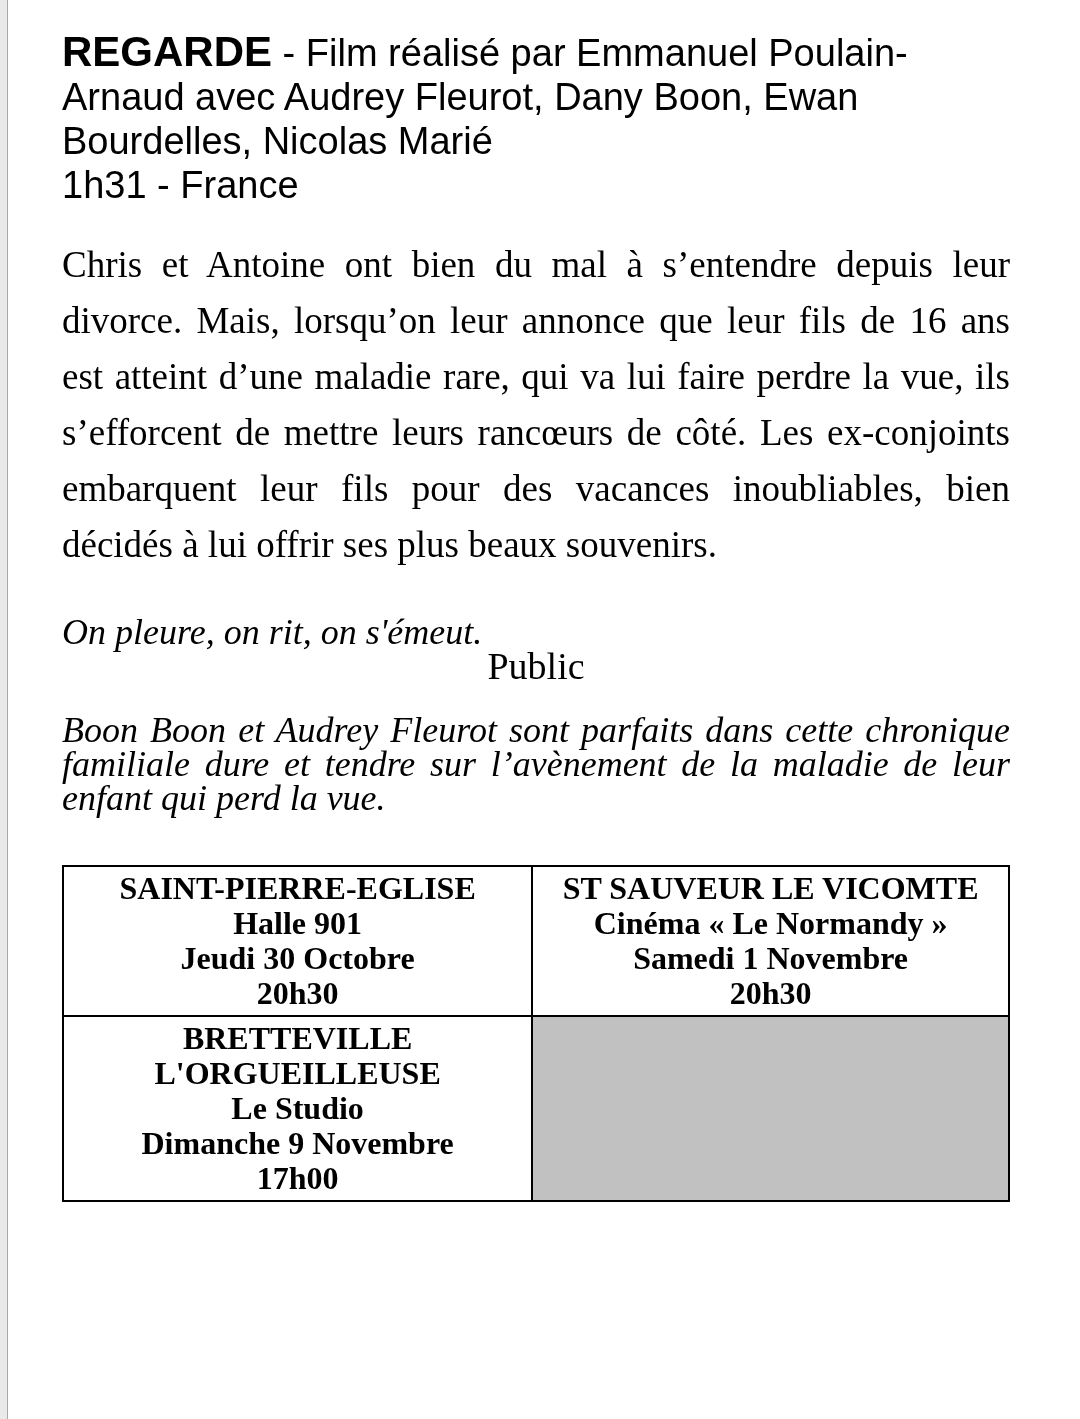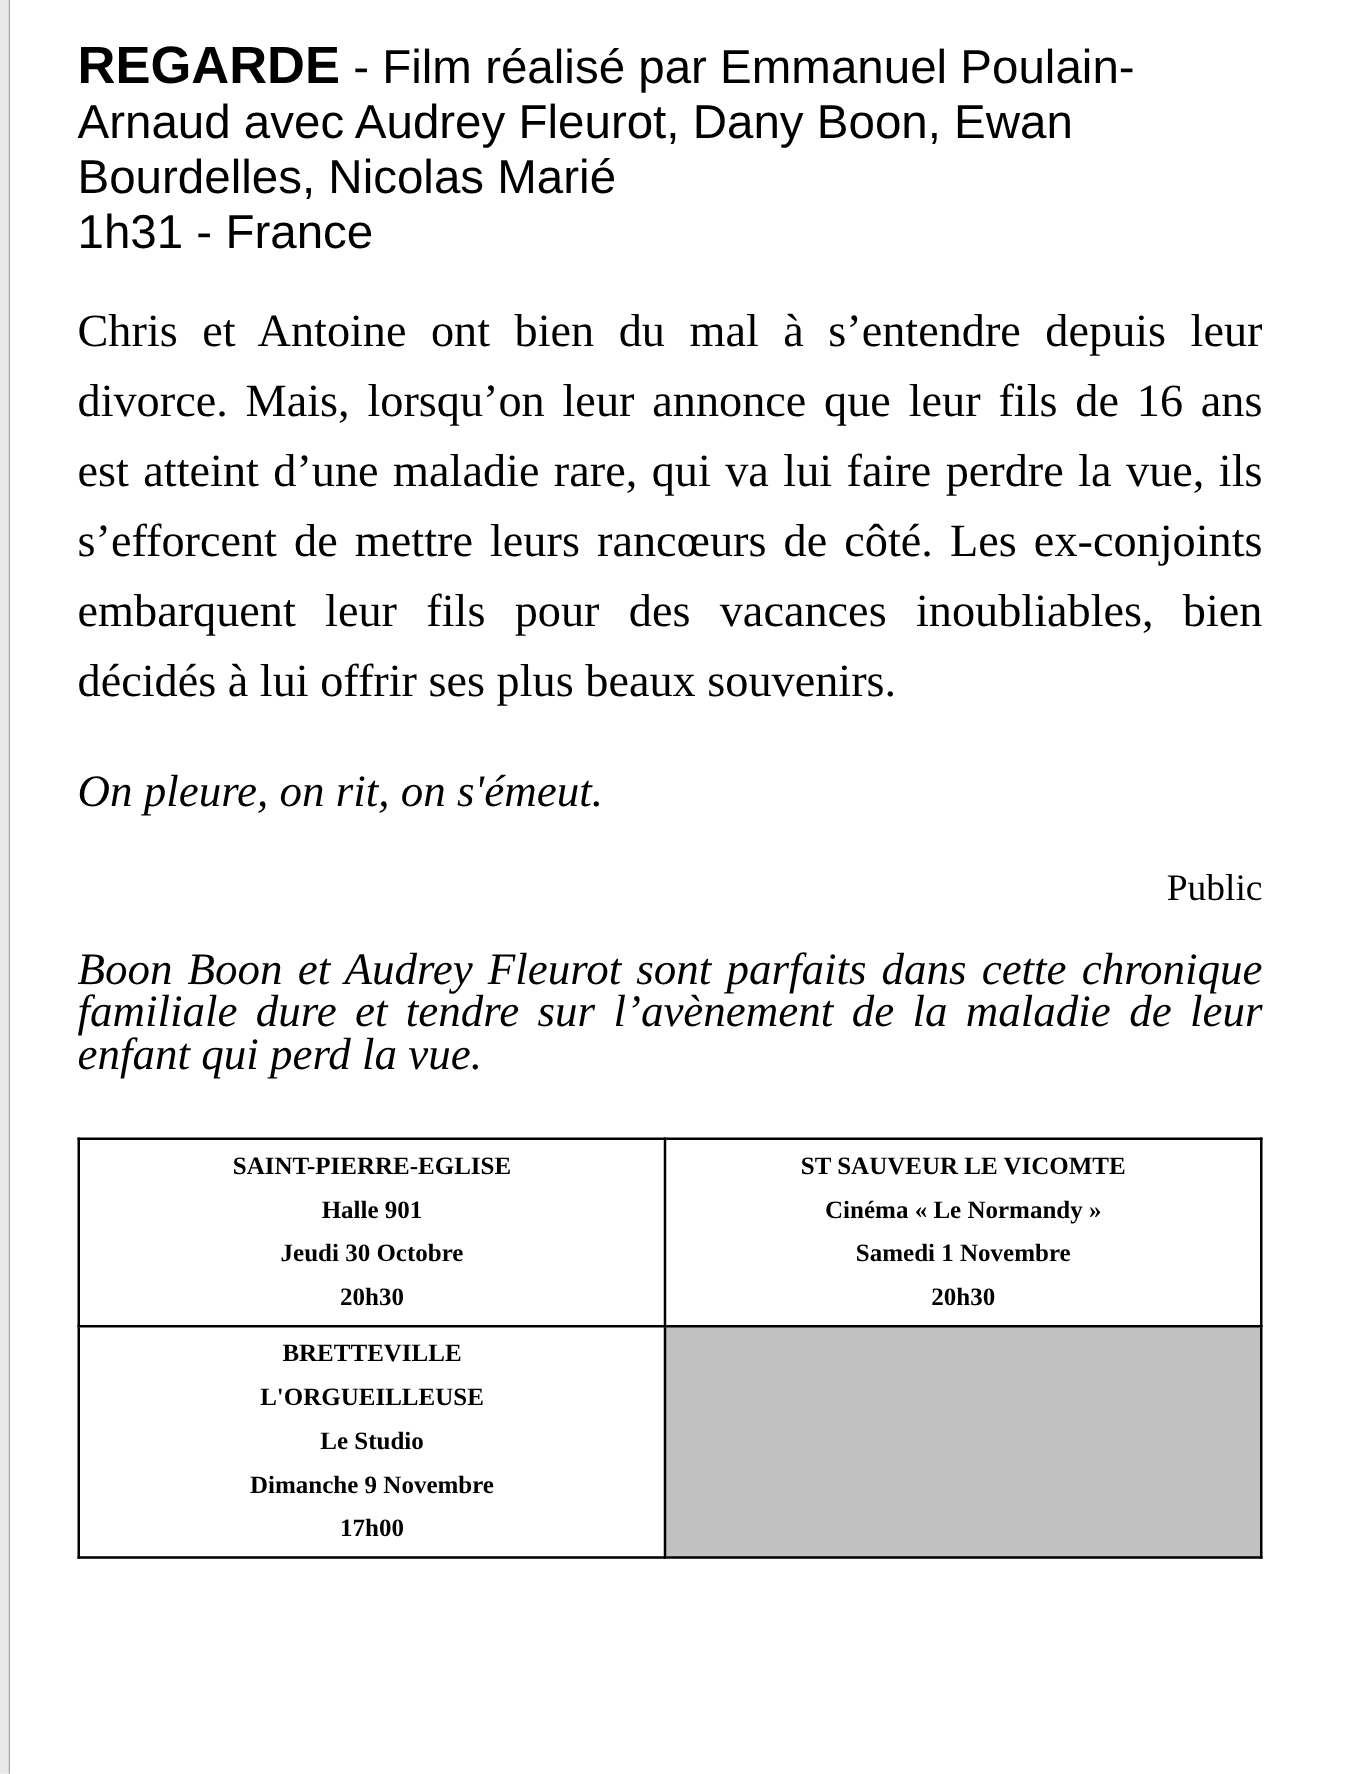--- a/index.html
+++ b/index.html
@@ -44,36 +44,35 @@
   .review { margin-top: 0; }
   .review.first { margin-top: 42px; }
   .review.second { margin-top: 30px; }
   .review .quote {
     font-style: italic;
     font-size: 36px;
     line-height: 34px;
     text-align: justify;
   }
   .review .source {
-    font-size: 30px;
+    font-size: 38px;
     line-height: 34px;
-    text-align: right;
-    margin-top: 44px;
+    text-align: center;
   }
   table.screenings {
     margin-top: 50px;
     width: 100%;
     border-collapse: collapse;
   }
   table.screenings td {
     border: 2px solid #000000;
     text-align: center;
     vertical-align: middle;
     font-weight: bold;
-    font-size: 20px;
+    font-size: 32px;
     line-height: 35px;
     padding: 4px 6px;
   }
   tr.row-1 td, tr.row-2 td { height: 140px; }
   tr.row-3 td { height: 174px; }
   td.empty-cell { background: #c1c1c1; }
 </style>
 </head>
 <body>
 

